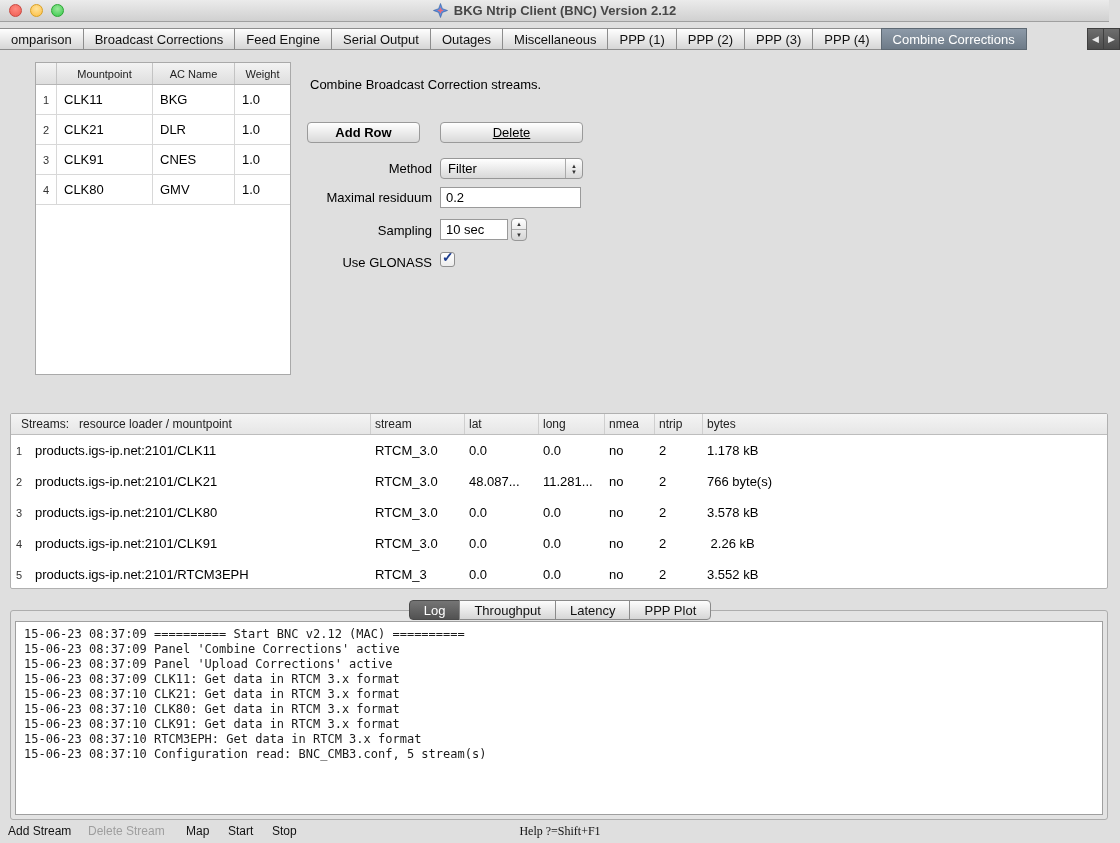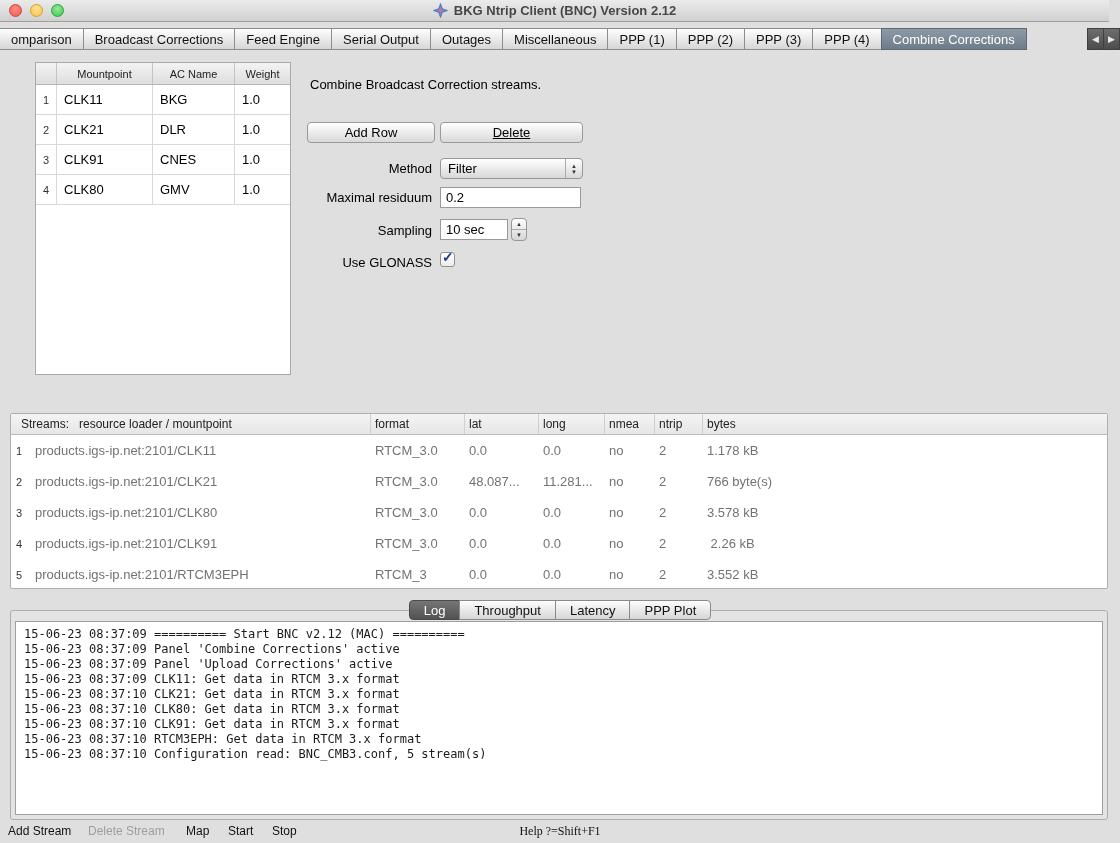--- a/index.html
+++ b/index.html
@@ -40,21 +40,21 @@
   .crow { display:grid; grid-template-columns:21px 96px 82px 1fr; height:30px; border-bottom:1px solid #d8d8d8; }
   .crow > div { font-size:13px; color:#000; display:flex; align-items:center; border-right:1px solid #d8d8d8; padding-left:7px; }
   .crow > div:last-child { border-right:none; }
   .crow .c-num { font-size:11px; padding-left:0; justify-content:center; color:#333; }
 
   .desc { position:absolute; left:310px; top:77px; font-size:13px; color:#000; }
 
   .btn { height:21px; border:1px solid #9a9a9a; border-radius:4px;
     background:linear-gradient(#ffffff,#d9d9d9); font-size:13px; color:#000;
     display:flex; align-items:center; justify-content:center; }
-  .btn-addrow { position:absolute; left:307px; top:122px; width:128px; }
+  .btn-addrow { position:absolute; left:307px; top:122px; width:113px;font-weight:bold; }
   .btn-delete { position:absolute; left:440px; top:122px; width:143px;text-decoration:underline; }
 
   .form-label { position:absolute; left:250px; width:182px; text-align:right; font-size:13px; color:#000; }
   .lbl-method { top:161px; } .lbl-residuum { top:190px; } .lbl-sampling { top:223px; } .lbl-glonass { top:255px; }
 
   .combo { position:absolute; left:440px; top:158px; width:143px; height:21px;
     border:1px solid #979797; border-radius:4px; background:linear-gradient(#ffffff,#d8d8d8);
     display:flex; align-items:center; overflow:hidden; }
   .combo-text { flex:1; font-size:13px; padding-left:7px; color:#000; }
   .combo-arrows { width:17px; height:100%; border-left:1px solid #aaa;
@@ -81,21 +81,21 @@
   
   .streams { position:absolute; left:10px; top:413px; width:1098px; height:176px;
     background:#fff; border:1px solid #b0b0b0; border-radius:2px; overflow:hidden; }
   .s-header { display:grid; grid-template-columns:360px 94px 74px 66px 50px 48px 1fr; height:21px;
     background:linear-gradient(#f4f4f4,#e6e6e6); border-bottom:1px solid #bdbdbd; }
   .s-header > div { font-size:12px; color:#222; display:flex; align-items:center; padding-left:4px;
     border-right:1px solid #cfcfcf; white-space:pre; }
   .s-header > div:first-child { padding-left:10px; }
   .s-header > div:last-child { border-right:none; }
   .srow { display:grid; grid-template-columns:16px 344px 94px 74px 66px 50px 48px 1fr; height:31px; }
-  .srow > div { font-size:13px; color:#737373; display:flex; align-items:center; padding-left:4px; white-space:pre; }
+  .srow > div { font-size:13px; color:#000000; display:flex; align-items:center; padding-left:4px; white-space:pre; }
   .srow .s-num { font-size:11px; color:#333; justify-content:center; padding-left:0; }
   .srow .s-mount { padding-left:8px; }
 
   
   .logframe { position:absolute; left:10px; top:610px; width:1098px; height:210px;
     background:#e3e3e3; border:1px solid #adadad; border-radius:3px; padding:10px 4px 4px 4px; }
   .logarea { width:100%; height:100%; background:#fff; border:1px solid #9f9f9f; overflow:hidden; padding:5px 8px; }
   .logline { font-family:"DejaVu Sans Mono", monospace; font-size:12px; line-height:15px; color:#1a1a1a; white-space:pre; }
 
   .bottom-tabs { position:absolute; left:0; right:0; top:600px; height:20px;
@@ -209,21 +209,21 @@
   </div>
 
   <div class="form-label lbl-glonass">Use GLONASS</div>
   <div class="chk">
     <span class="chkmark">✓</span>
   </div>
 
   <div class="streams">
     <div class="s-header">
       <div>Streams:   resource loader / mountpoint</div>
-      <div>format</div>
+      <div>stream</div>
       <div>lat</div>
       <div>long</div>
       <div>nmea</div>
       <div>ntrip</div>
       <div>bytes</div>
     </div>
     <div class="srow">
       <div class="s-num">1</div>
       <div class="s-mount">products.igs-ip.net:2101/CLK11</div>
       <div>RTCM_3.0</div>

